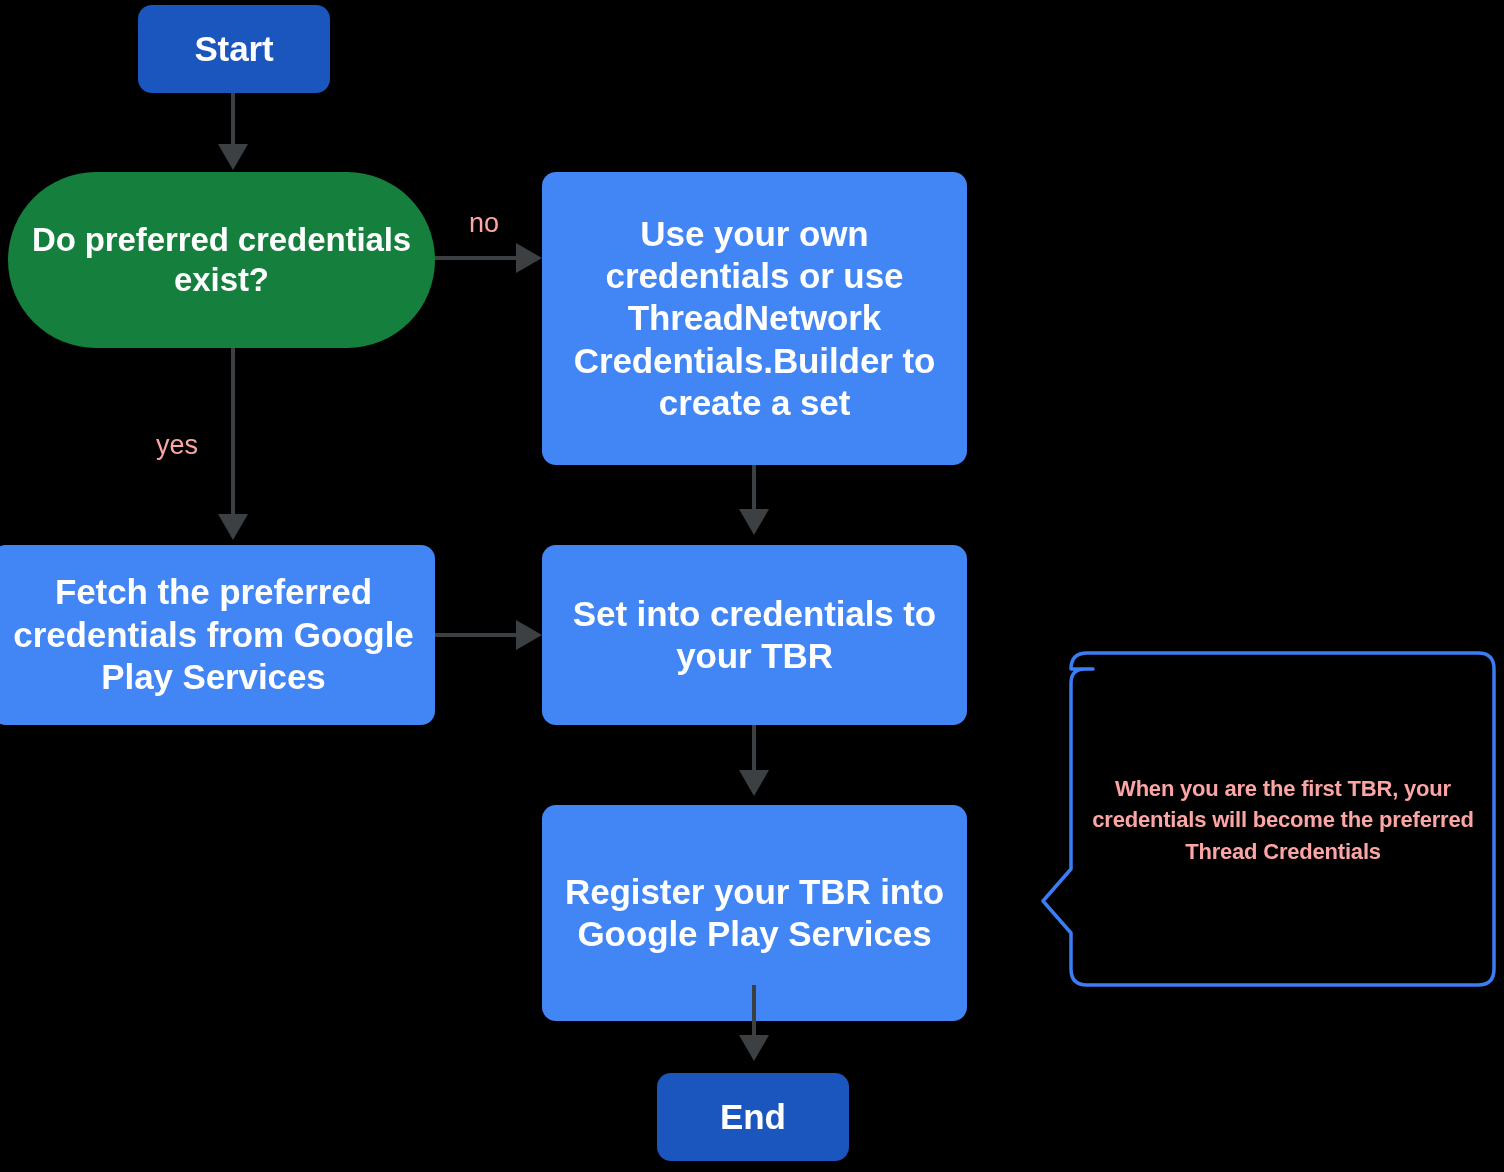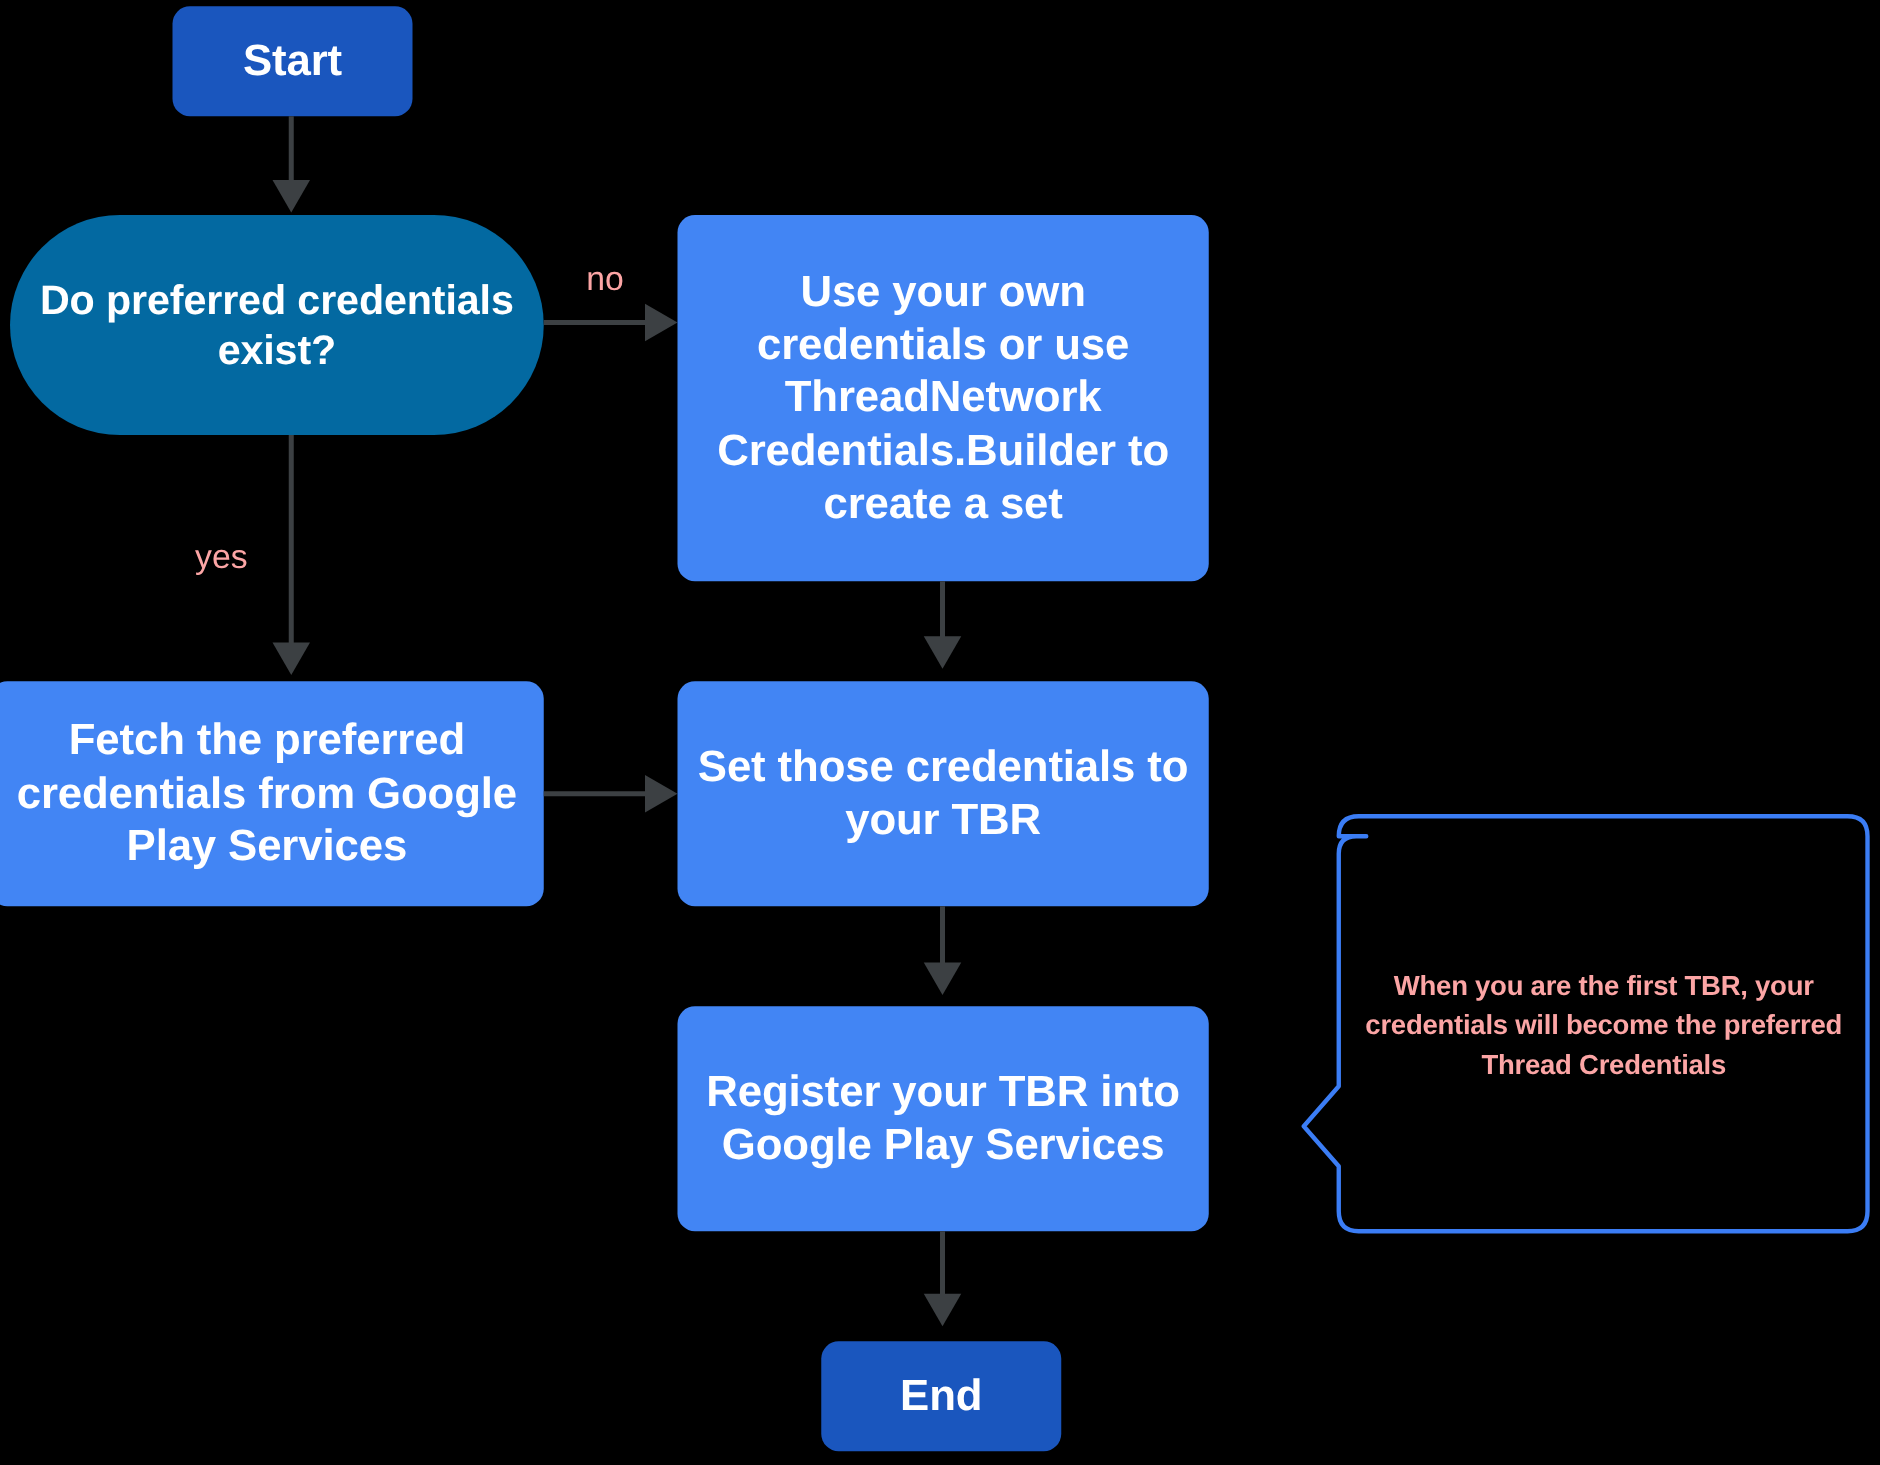--- a/index.html
+++ b/index.html
@@ -34,21 +34,21 @@
     background: #1A56BE;
     border-radius: 14px;
     font-size: 35px;
   }
   .node-process {
     background: #4285F4;
     border-radius: 14px;
     font-size: 35px;
   }
   .node-decision {
-    background: #0369a1;
+    background: #15803d;
     border-radius: 999px;
     font-size: 33px;
   }
   
   .edge-line {
     position: absolute;
     background: #3C4043;
   }
   .edge-v { width: 4px; }
   .edge-h { height: 4px; }
@@ -120,26 +120,26 @@
   <div class="node node-process" style="left:542px; top:172px; width:425px; height:293px; padding:4px 16px;">Use your own credentials or use ThreadNetwork Credentials.Builder to create a set</div>
 
   <div class="edge-line edge-v" style="left:752px; top:465px; width:4px; height:53px;"></div>
   <div class="arrowhead arrow-down" style="left:739px; top:509px;"></div>
 
   <div class="node node-process" style="left:-8px; top:545px; width:443px; height:180px; padding:4px 16px;">Fetch the preferred credentials from Google Play Services</div>
 
   <div class="edge-line edge-h" style="left:435px; top:633px; width:85px; height:4px;"></div>
   <div class="arrowhead arrow-right" style="left:516px; top:620px;"></div>
 
-  <div class="node node-process" style="left:542px; top:545px; width:425px; height:180px; padding:4px 16px;">Set those credentials to your TBR</div>
+  <div class="node node-process" style="left:542px; top:545px; width:425px; height:180px; padding:4px 16px;">Set into credentials to your TBR</div>
 
   <div class="edge-line edge-v" style="left:752px; top:725px; width:4px; height:53px;"></div>
   <div class="arrowhead arrow-down" style="left:739px; top:770px;"></div>
 
-  <div class="node node-process" style="left:542px; top:805px; width:425px; height:180px; padding:4px 16px;">Register your TBR into Google Play Services</div>
+  <div class="node node-process" style="left:542px; top:805px; width:425px; height:216px; padding:4px 16px;">Register your TBR into Google Play Services</div>
 
   <div class="edge-line edge-v" style="left:752px; top:985px; width:4px; height:58px;"></div>
   <div class="arrowhead arrow-down" style="left:739px; top:1035px;"></div>
 
   <div class="node node-terminal" style="left:657px; top:1073px; width:192px; height:88px;">End</div>
 
   <div class="callout-wrap" style="left:1043px; top:649px; width:455px; height:342px;">
     <svg class="callout-svg" width="455" height="342" viewBox="0 0 455 342">
       <path d="M 50 20
                L 42 20

